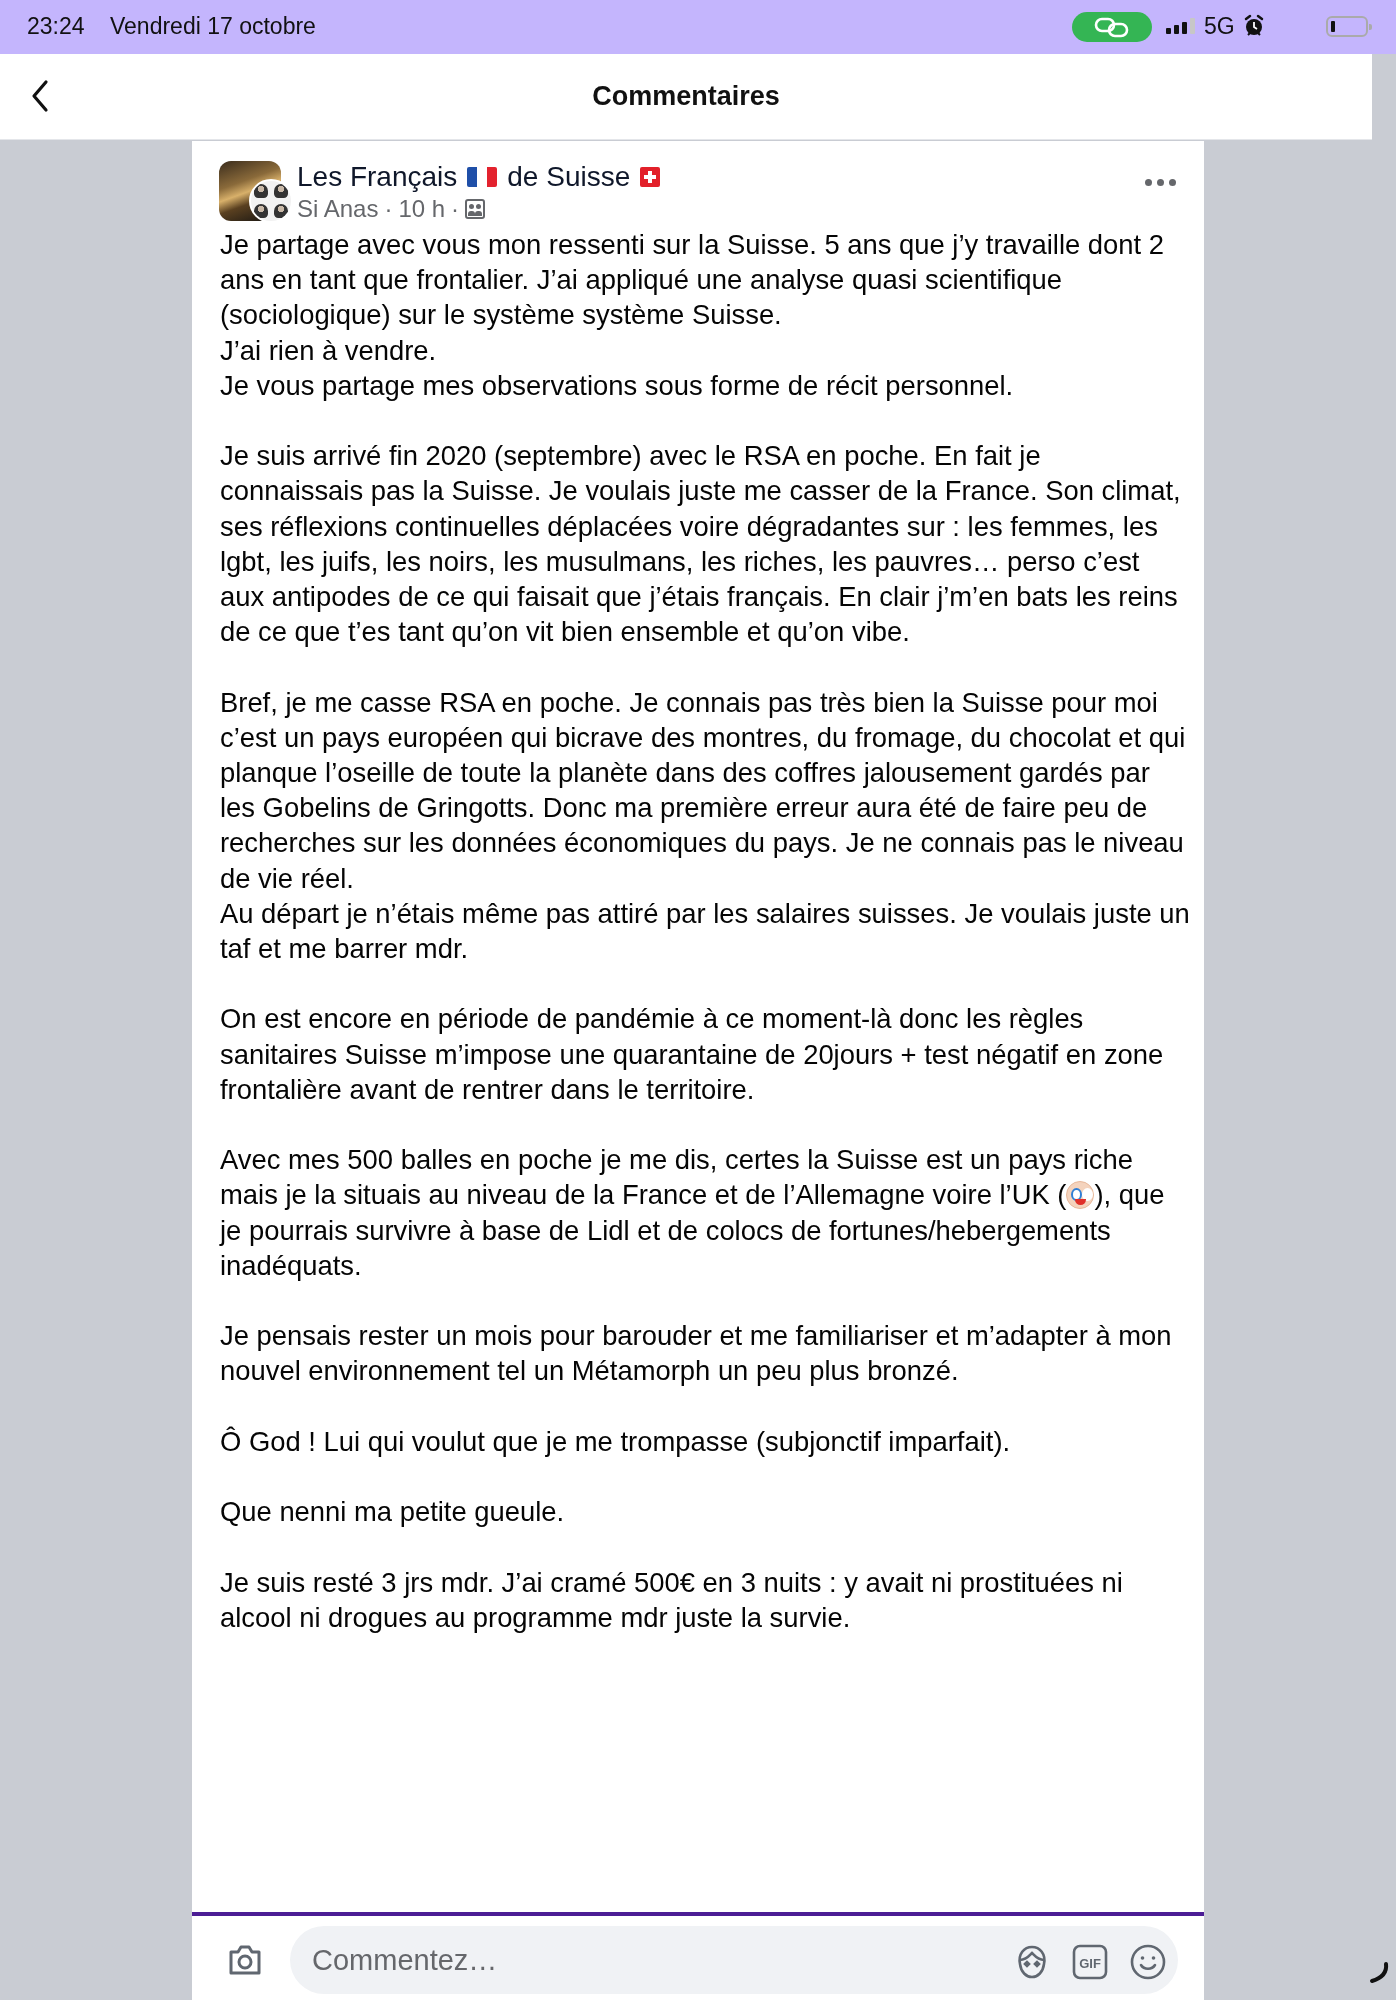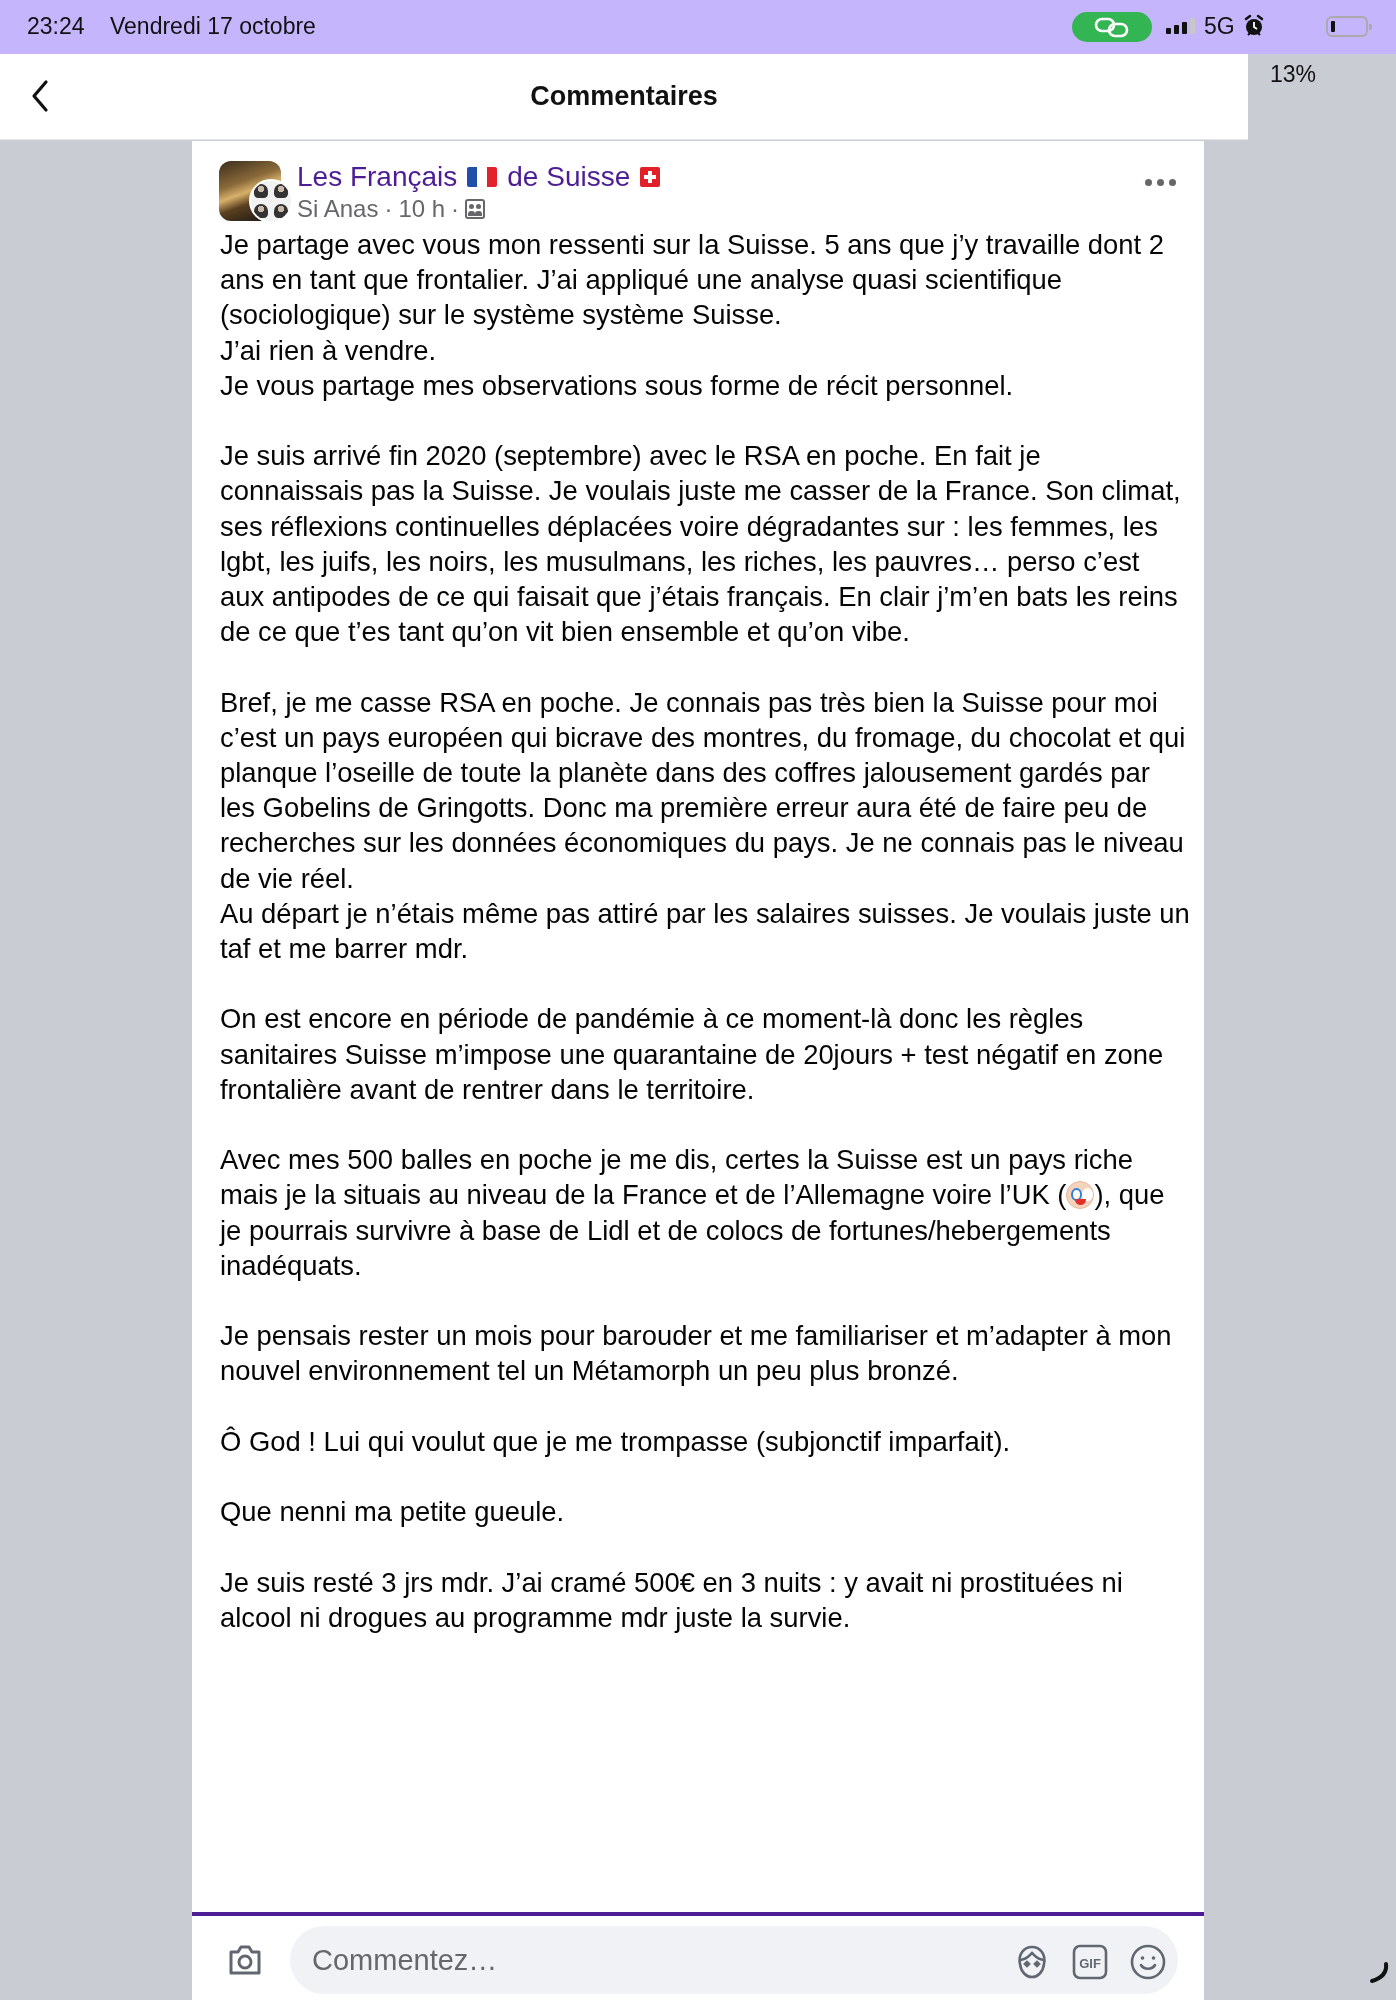--- a/index.html
+++ b/index.html
@@ -11,30 +11,30 @@
     .sb-signal { position: absolute; left: 1166px; top: 18px; display: flex; align-items: flex-end; gap: 3px; height: 16px; }
     .sb-signal span { width: 5px; background: #111; border-radius: 1px; display: block; }
     .sb-signal span.off { background: #c7c7c7; }
     .sb-net { position: absolute; left: 1204px; top: 13px; font-size: 23px; color: #111; }
     .sb-alarm { position: absolute; left: 1243px; top: 14px; }
     .sb-pct { position: absolute; left: 1270px; top: 13px; font-size: 23px; color: #111; margin-top: 48px; }
     .sb-battery { position: absolute; left: 1326px; top: 16px; width: 42px; height: 21px; border: 2px solid #aaa; border-radius: 6px; }
     .sb-battery .lvl { position: absolute; left: 3px; top: 3px; width: 4px; height: 11px; background: #111; border-radius: 1px; }
     .sb-battery .nub { position: absolute; right: -6px; top: 6px; width: 3px; height: 6px; background: #aaa; border-radius: 0 2px 2px 0; }
 
-    .navbar { position: absolute; left: 0; top: 54px; width: 1248px; height: 86px; background: #ffffff; border-bottom: 1px solid #e4e6ea; }
+    .navbar { position: absolute; left: 0; top: 54px; width: 1372px; height: 86px; background: #ffffff; border-bottom: 1px solid #e4e6ea; }
     .nav-back { position: absolute; left: 24px; top: 22px; width: 36px; height: 40px; cursor: pointer; }
     .nav-title { position: absolute; left: 0; right: 0; top: 27px; text-align: center; font-size: 27px; font-weight: bold; color: #111; }
 
     .card { position: absolute; left: 192px; top: 141px; width: 1012px; height: 1859px; background: #ffffff; overflow: hidden; }
     .post-header { position: absolute; left: 27px; top: 20px; right: 20px; height: 60px; }
     .avatar { position: absolute; left: 0; top: 0; width: 62px; height: 60px; border-radius: 12px; background: linear-gradient(160deg, #3a2c1c 0%, #8a6a3a 35%, #d8b06a 50%, #5a4020 65%, #111 100%); overflow: visible; }
     .avatar-sub { position: absolute; left: 30px; top: 18px; width: 44px; height: 44px; border-radius: 50%; background: #f2f2f2; border: 2px solid #fff; display: grid; grid-template-columns: 1fr 1fr; grid-template-rows: 1fr 1fr; overflow: hidden; }
     .avatar-sub i { display: block; margin: 3px; border-radius: 50% 50% 30% 30%; background: radial-gradient(circle at 50% 35%, #c9b9a8 0 28%, #333 30% 100%); }
-    .group-name { position: absolute; left: 78px; top: 0; font-size: 28px; color: #4c1d95; white-space: nowrap; display: flex; align-items: center; gap: 10px; }
+    .group-name { position: absolute; left: 78px; top: 0; font-size: 28px; color: #0f172a; white-space: nowrap; display: flex; align-items: center; gap: 10px; }
     .flag-fr { display: inline-flex; width: 30px; height: 20px; border-radius: 2px; overflow: hidden; }
     .flag-fr span { flex: 1; }
     .flag-ch { display: inline-block; width: 20px; height: 20px; background: #e2202a; position: relative; border-radius: 2px; }
     .flag-ch::before { content: ""; position: absolute; left: 8px; top: 4px; width: 4px; height: 12px; background: #fff; }
     .flag-ch::after { content: ""; position: absolute; left: 4px; top: 8px; width: 12px; height: 4px; background: #fff; }
     .post-meta { position: absolute; left: 78px; top: 34px; font-size: 24px; color: #65676b; display: flex; align-items: center; gap: 6px; white-space: nowrap; }
     .audience-icon { display: inline-block; width: 20px; height: 20px; border: 2px solid #65676b; border-radius: 3px; position: relative; }
     .audience-icon::before { content: ""; position: absolute; left: 2px; top: 3px; width: 5px; height: 5px; border-radius: 50%; background: #65676b; box-shadow: 7px 0 0 #65676b; }
     .audience-icon::after { content: ""; position: absolute; left: 1px; bottom: 1px; width: 7px; height: 5px; border-radius: 3px 3px 0 0; background: #65676b; box-shadow: 7px 0 0 #65676b; }
     .more-button { position: absolute; right: 4px; top: 14px; display: flex; gap: 5px; cursor: pointer; padding: 4px; }

